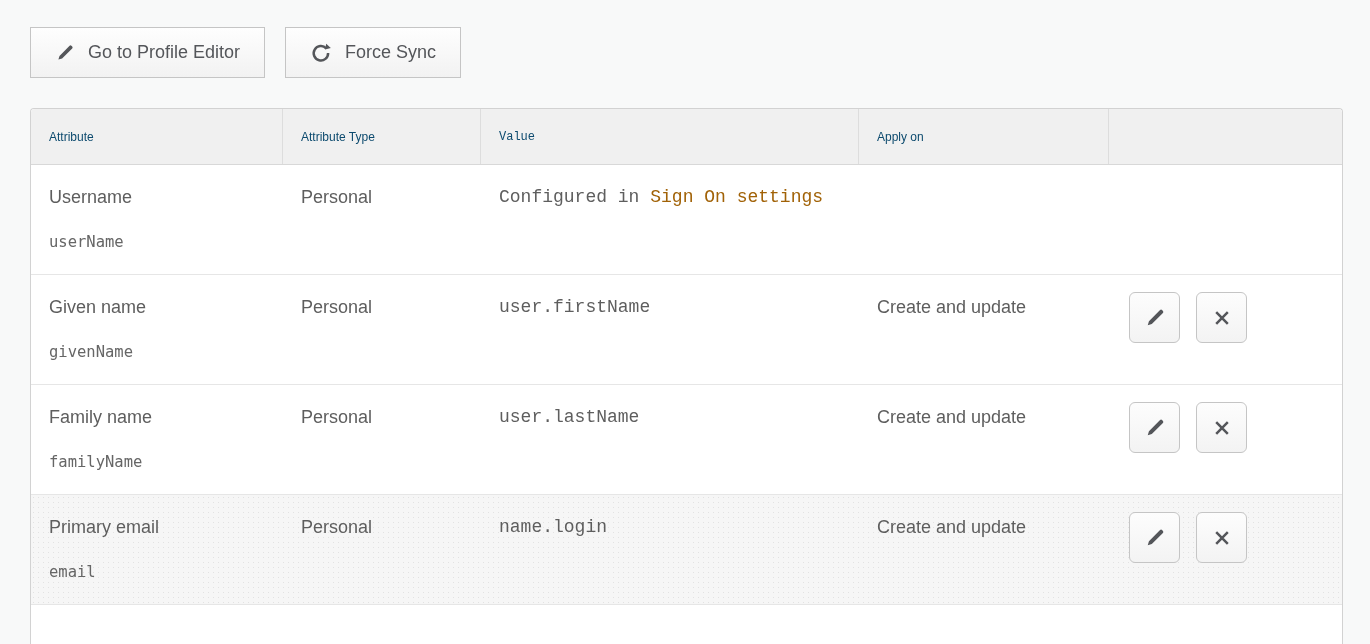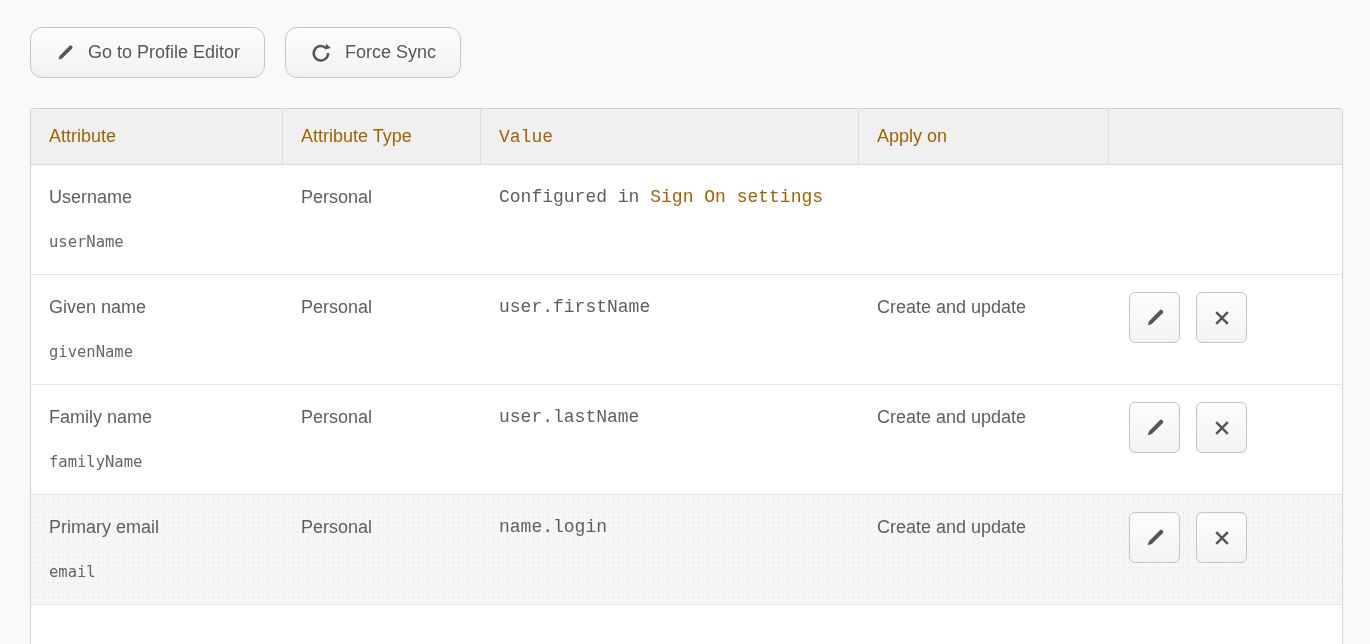--- a/index.html
+++ b/index.html
@@ -25,21 +25,21 @@
     display: inline-flex;
     align-items: center;
     gap: 13px;
     height: 51px;
     padding: 0 24px;
     font-family: "Liberation Sans", sans-serif;
     font-size: 18px;
     color: #54565a;
     background: linear-gradient(#fefefe, #f2f2f2);
     border: 1px solid #c5c5c5;
-    border-radius: 12px;
+    border-radius: 0;
     cursor: pointer;
   }
   .ic { display: inline-flex; color: #54565a; }
   .ic svg { display: block; }
   
   .table {
     position: absolute;
     left: 30px;
     top: 108px;
     width: 1313px;
@@ -52,22 +52,22 @@
     display: flex;
     height: 56px;
     background: #f0f0f0;
     border-bottom: 1px solid #d8d8d8;
     border-radius: 4px 4px 0 0;
   }
   .th {
     display: flex;
     align-items: center;
     padding-left: 18px;
-    font-size: 18px;
-    color: #a16207;
+    font-size: 12px;
+    color: #0c4a6e;
     border-right: 1px solid #dddddd;
   }
   .th:last-child { border-right: none; }
   .c1 { width: 252px; }
   .c2 { width: 198px; }
   .c3 { width: 378px; font-family: Liberation Mono, monospace; }
   .c4 { width: 250px; }
   .c5 { width: 233px; }
   .row {
     display: flex;

